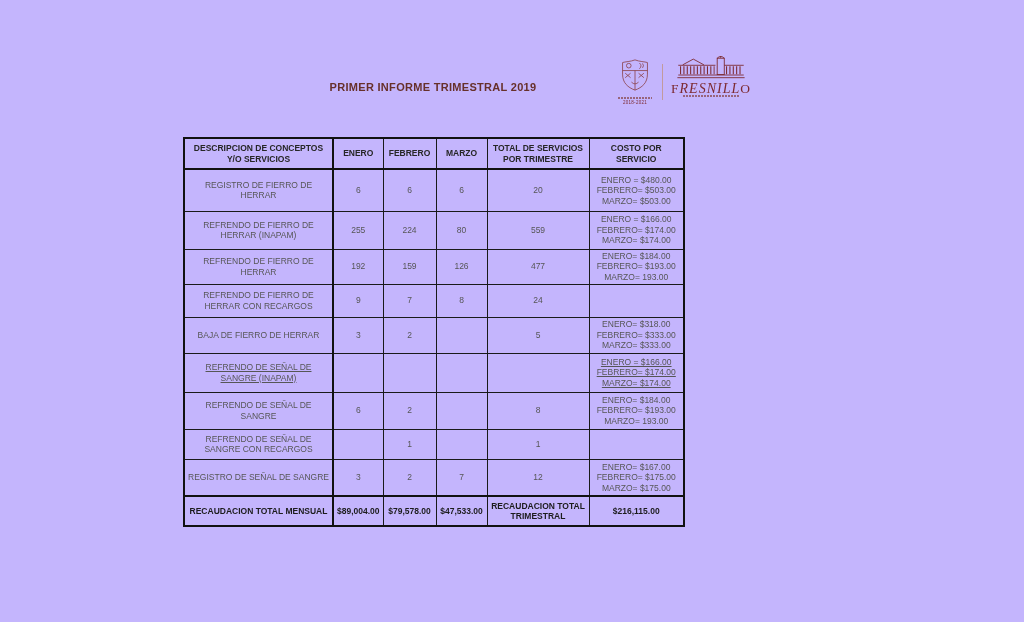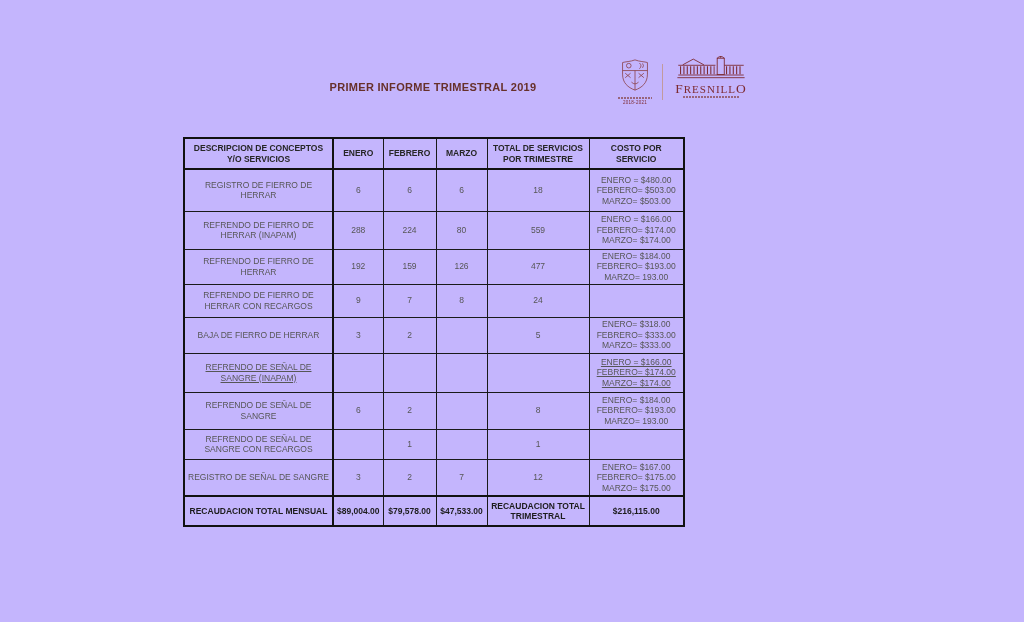--- a/index.html
+++ b/index.html
@@ -48,21 +48,21 @@
   .fresnillo { width: 82px; text-align: center; }
   .wordmark {
     font-family: "Liberation Serif", serif;
     color: #7d2a31;
     line-height: 11px;
     letter-spacing: 1px;
     margin-top: -1px;
     white-space: nowrap;
   }
   .wordmark .big { font-size: 13.5px; }
-  .wordmark .mid { font-size: 11px; }
+  .wordmark .mid { font-size: 14px; font-style: italic; }
   .tagline-smudge { width: 56px; margin: 1px auto 0; }
 
   
   .report-table {
     position: absolute;
     left: 183px;
     top: 137px;
     width: 500px;
     border-collapse: collapse;
     table-layout: fixed;
@@ -160,28 +160,28 @@
         <th>TOTAL DE SERVICIOS POR TRIMESTRE</th>
         <th>COSTO POR SERVICIO</th>
       </tr>
     </thead>
     <tbody>
       <tr>
         <td class="c-concept">REGISTRO DE FIERRO DE HERRAR</td>
         <td>6</td>
         <td>6</td>
         <td>6</td>
-        <td>18</td>
+        <td>20</td>
         <td class="c-cost">ENERO = $480.00
 FEBRERO= $503.00
 MARZO= $503.00</td>
       </tr>
       <tr>
         <td class="c-concept">REFRENDO DE FIERRO DE HERRAR (INAPAM)</td>
-        <td>288</td>
+        <td>255</td>
         <td>224</td>
         <td>80</td>
         <td>559</td>
         <td class="c-cost">ENERO = $166.00
 FEBRERO= $174.00
 MARZO= $174.00</td>
       </tr>
       <tr>
         <td class="c-concept">REFRENDO DE FIERRO DE HERRAR</td>
         <td>192</td>

